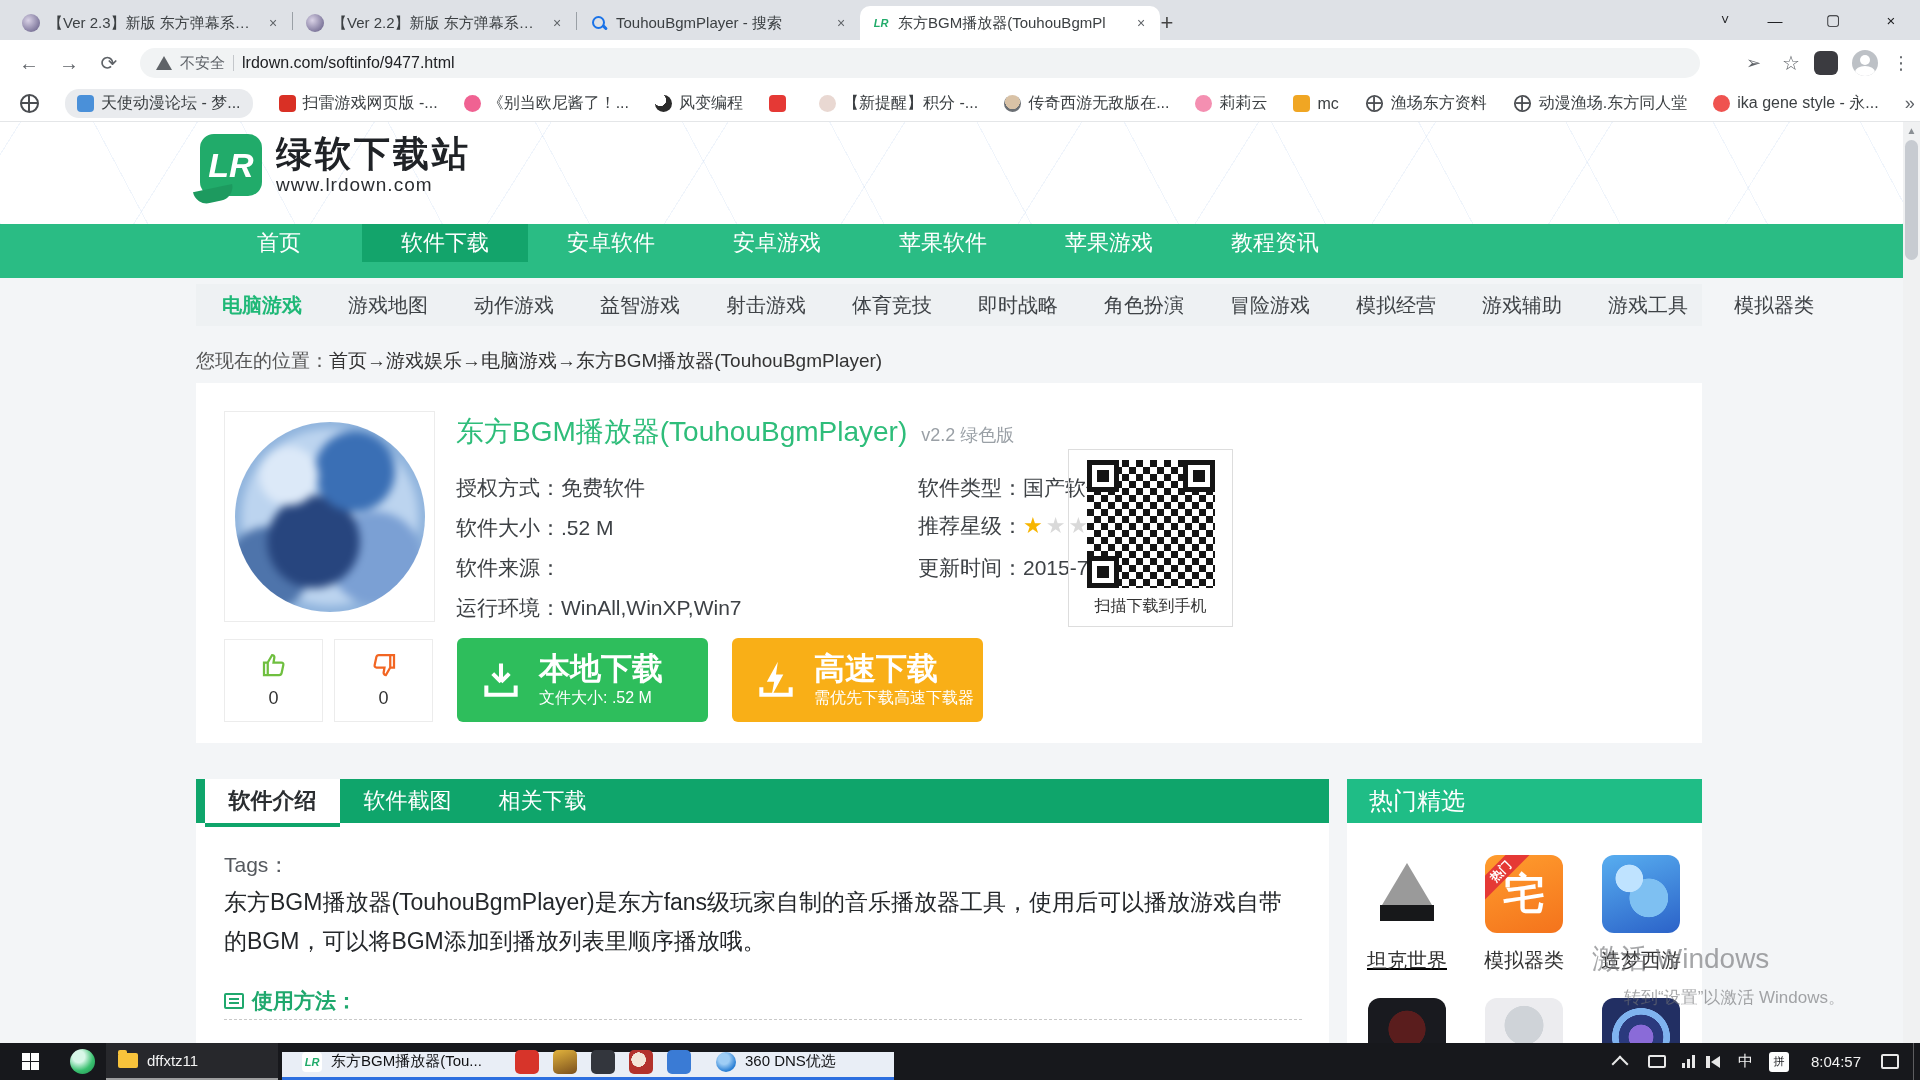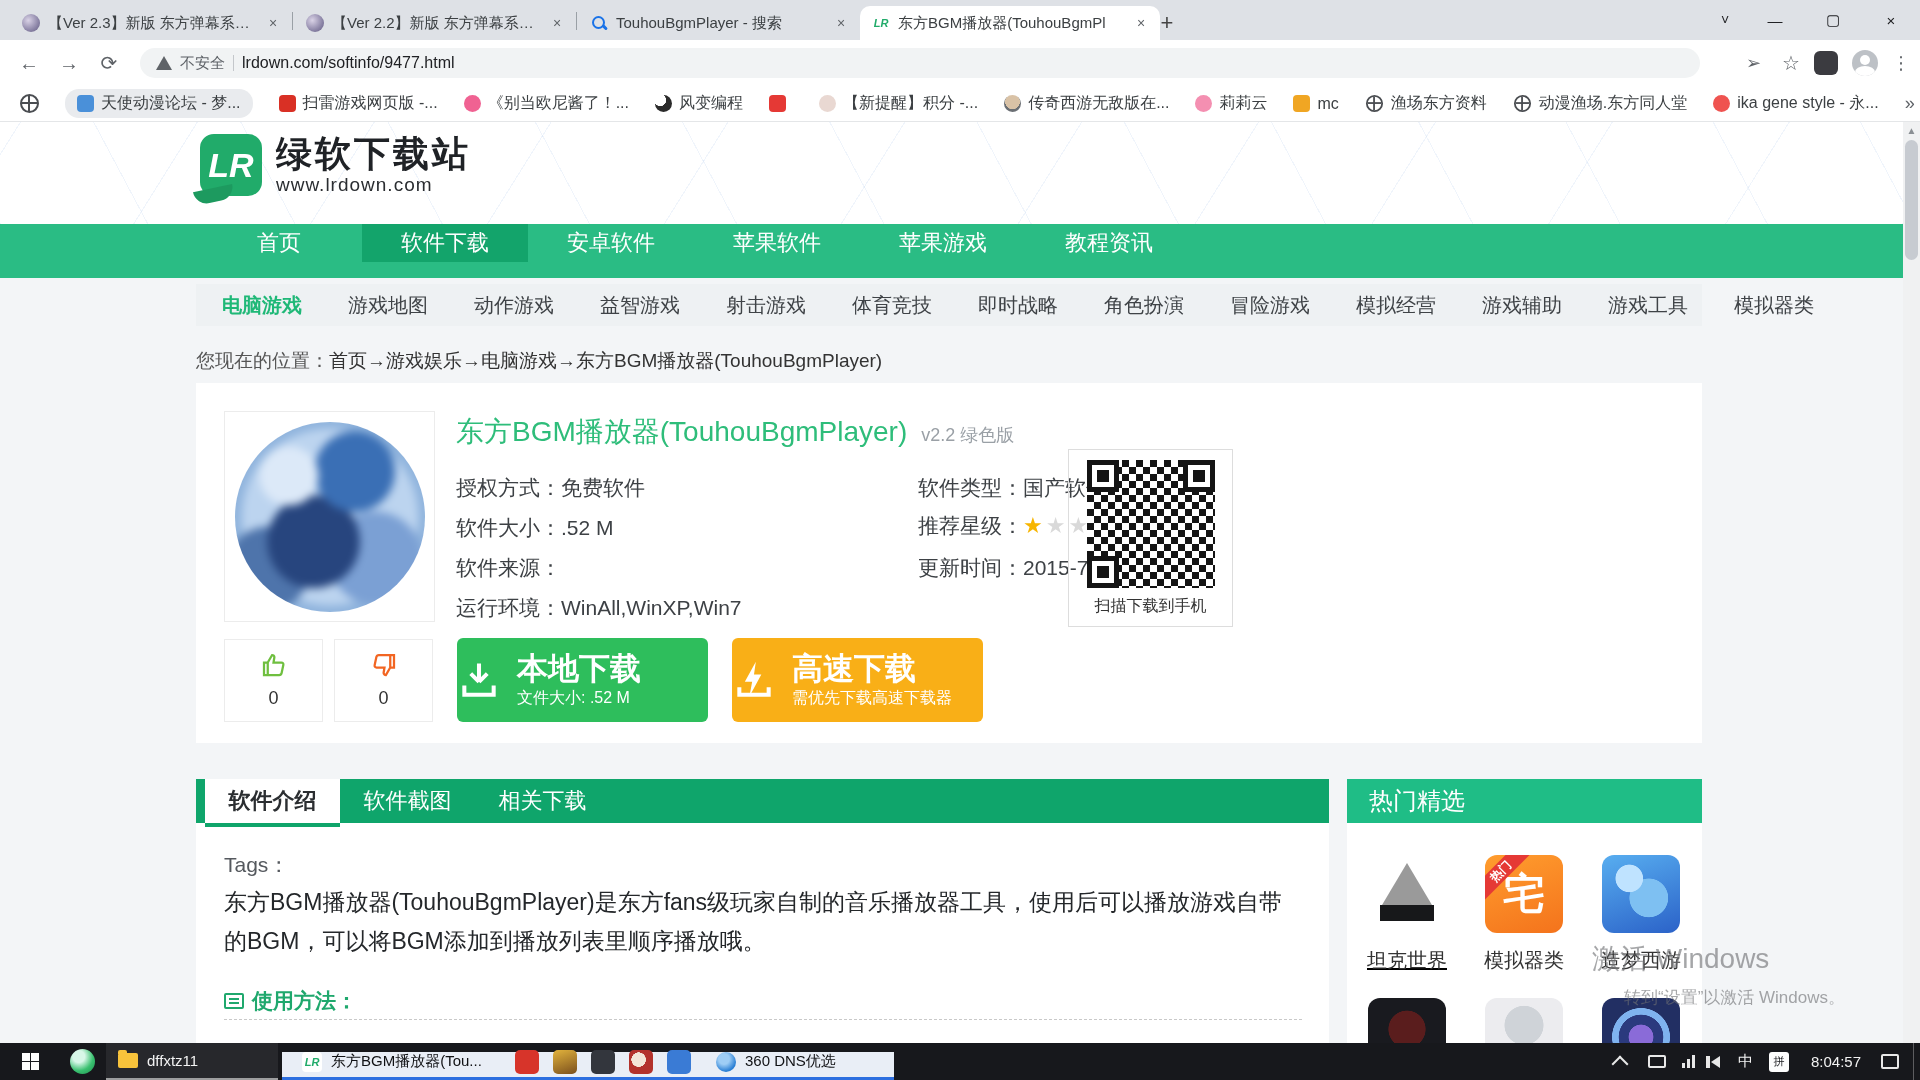--- a/index.html
+++ b/index.html
@@ -95,21 +95,21 @@
   .stars{letter-spacing:3px;font-size:22px;color:#d9d9d9;}
   .stars .on{color:#f7b500;}
   .qrbox{position:absolute;left:872px;top:66px;width:165px;height:178px;border:1px solid #ddd;box-sizing:border-box;text-align:center;}
   .qr{position:relative;width:128px;height:128px;margin:10px auto 0;background:conic-gradient(#141414 0 25%,#fff 0 50%,#141414 0 75%,#fff 0) 0 0/14px 14px;}
   .qf{position:absolute;width:32px;height:32px;border:5px solid #141414;background:#fff;box-sizing:border-box;}
   .qf::after{content:"";position:absolute;inset:5px;background:#141414;}
   .qf.tl{left:0;top:0}.qf.tr{right:0;top:0}.qf.bl{left:0;bottom:0}
   .qr-cap{margin-top:8px;font-size:16px;color:#333;}
   .votebox{position:absolute;top:256px;width:99px;height:83px;border:1px solid #ececec;box-sizing:border-box;text-align:center;padding-top:10px;}
   .vote-n{font-size:18px;color:#333;margin-top:4px;}
-  .dlbtn{position:absolute;top:255px;width:251px;height:84px;border-radius:6px;color:#fff;display:flex;align-items:center;box-sizing:border-box;gap:16px;}
+  .dlbtn{position:absolute;top:255px;width:251px;height:84px;border-radius:6px;color:#fff;display:flex;align-items:center;padding-left:22px;box-sizing:border-box;gap:16px;}
   .dl-local{left:261px;background:#2ebe5c;}
   .dl-fast{left:536px;background:#f9af17;}
   .dl-t1{font-size:31px;font-weight:bold;line-height:34px;}
   .dl-t2{font-size:16px;margin-top:2px;}
 
   .card2{left:196px;top:657px;width:1133px;height:300px;}
   .dtabbar{position:absolute;left:0;top:0;width:1133px;height:44px;background:#0fa56b;display:flex;padding-left:9px;box-sizing:border-box;}
   .dtab{width:135px;height:44px;display:flex;align-items:center;justify-content:center;color:#fff;font-size:22px;position:relative;}
   .dtab.active{background:#fff;color:#2b2e31;font-weight:bold;}
   .dtab.active::after{content:"";position:absolute;left:0;bottom:-4px;width:135px;height:4px;background:#0fa56b;}
@@ -289,20 +289,21 @@
         <div class="logo-url">www.lrdown.com</div>
       </div>
     </div>
   </div>
 
   <div class="mainnav">
     <div class="mainnav-inner">
       <div class="nav-item">首页</div>
       <div class="nav-item active">软件下载</div>
       <div class="nav-item">安卓软件</div>
+      <div class="nav-item">安卓游戏</div>
       <div class="nav-item">苹果软件</div>
       <div class="nav-item">苹果游戏</div>
       <div class="nav-item">教程资讯</div>
     </div>
   </div>
 
   <div class="subnav">
     <span class="sub-item active">电脑游戏</span>
     <span class="sub-item">游戏地图</span>
     <span class="sub-item">动作游戏</span>

